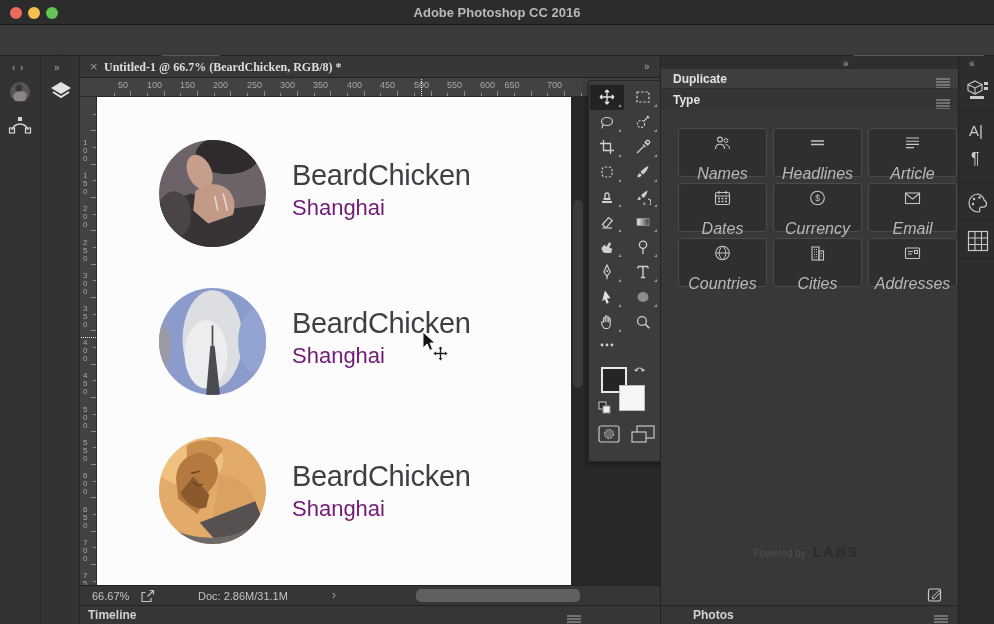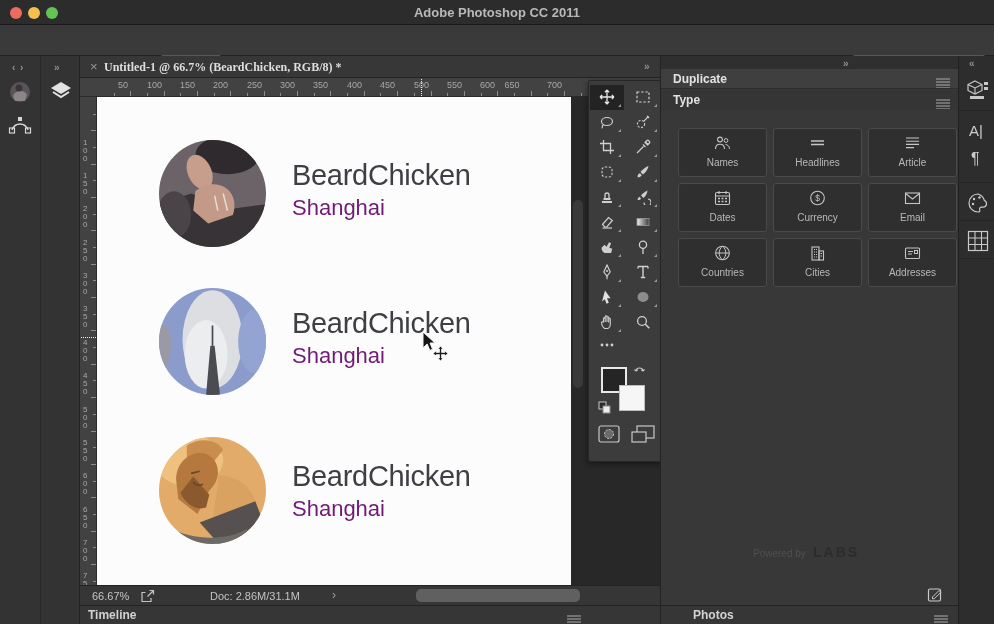--- a/index.html
+++ b/index.html
@@ -49,37 +49,37 @@
   .statusbar{left:80px;top:585px;width:580px;height:20px;background:#363636;border-top:1px solid #232323;}
   .status-text{color:#c3c3c3;font-size:11px;top:589px;text-align:right;}
   .panelbar{height:19px;background:#363636;border-top:1px solid #232323;}
   .panel-title{color:#d2d2d2;font-size:12px;font-weight:bold;line-height:19px;}
   
   .rightpanel{left:660px;top:56px;width:298px;height:568px;background:#383838;border-left:1px solid #232323;}
   .hdr{left:660px;width:298px;height:20px;}
   .hdr-text{color:#e2e2e2;font-size:12px;font-weight:bold;line-height:20px;left:12px;position:absolute;}
   .gridbtn{position:absolute;width:89px;height:49px;background:#2f2f2f;border:1px solid #4a4a4a;border-radius:3px;text-align:center;cursor:default;}
   .gridbtn svg{margin-top:6px;}
-  .gridbtn .bl{display:block;color:#b8b8b8;font-size:10px;margin-top:2px;}
+  .gridbtn .bl{display:block;color:#b8b8b8;font-size:16px;margin-top:10px;font-style:italic;}
   
   .rightstrip{left:958px;top:56px;width:36px;height:568px;background:#2d2d2d;border-left:1px solid #202020;}
   .strip-div{left:959px;width:35px;height:1px;background:#242424;}
   .hamb{display:inline-block;}
   .scrollthumb{background:#454545;border-radius:5px;}
 </style>
 </head>
 <body>
 
 <div id="app">
 
   <div class="abs titlebar">
     <div class="abs tl" style="left:10px;background:#ed6a5e;"></div>
     <div class="abs tl" style="left:28px;background:#f5bf4f;"></div>
     <div class="abs tl" style="left:46px;background:#61c454;"></div>
-    <div class="abs title-text">Adobe Photoshop CC 2011</div>
+    <div class="abs title-text">Adobe Photoshop CC 2016</div>
   </div>
 
   <div class="abs optionsbar">
     <span class="abs" style="left:14px;top:31px;"><svg width="17" height="17" viewBox="0 0 16 16">
           <path d="M8 1v14M1 8h14M8 1l-2 2.2M8 1l2 2.2M8 15l-2-2.2M8 15l2-2.2M1 8l2.2-2M1 8l2.2 2M15 8l-2.2-2M15 8l-2.2 2" stroke="#cfcfcf" fill="none" stroke-width="1.2"></path>
         </svg></span>
     <span class="abs" style="left:38px;top:33px;color:#9a9a9a;font-size:9px;">▾</span>
     <div class="abs ob-sep" style="left:56px;"></div>
     <div class="abs checkbox on" style="left:68px;">✓</div>
     <span class="abs ob-label" style="left:86px;font-weight:bold;">Auto-Select:</span>
@@ -505,21 +505,21 @@
           <path d="M7.5 0l2.4 3H8.5v3.4h3.4V5l3 2.5-3 2.5V8.6H8.5V12h1.4l-2.4 3-2.4-3h1.4V8.6H3.1V10L.1 7.5l3-2.5v1.4h3.4V3H5.1z" fill="#1b1b1b" stroke="#f5f5f5" stroke-width="0.7"></path>
         </g>
       </svg>
   </div>
 
   <div class="abs statusbar">
     <span class="abs status-text" style="left:12px;top:4px;">66.67%</span>
     <span class="abs" style="left:60px;top:3px;"><svg width="15" height="14">
           <path d="M5.5 3.5H2v9h9V9M7.5 7.5l6-6M9.5 1.5h4v4" stroke="#c3c3c3" fill="none" stroke-width="1.2"></path>
         </svg></span>
-    <span class="abs status-text" style="left:118px;top:4px;margin-left:12px;">Doc: 2.86M/31.1M</span>
+    <span class="abs status-text" style="left:118px;top:4px;">Doc: 2.86M/31.1M</span>
     <span class="abs" style="left:252px;top:2px;color:#9f9f9f;font-size:12px;">›</span>
     <div class="abs scrollthumb" style="left:336px;top:3px;width:164px;height:13px;background:#606060;"></div>
   </div>
 
   <div class="abs panelbar" style="left:80px;top:605px;width:580px;">
     <span class="abs panel-title" style="left:8px;">Timeline</span>
     <span class="abs hamb" style="left:486px;top:5px;"><svg width="16" height="10">
           <path d="M1 1h14M1 4h14M1 7h14M1 10h14" stroke="#ababab" stroke-width="1.1"></path>
         </svg></span>
   </div>

